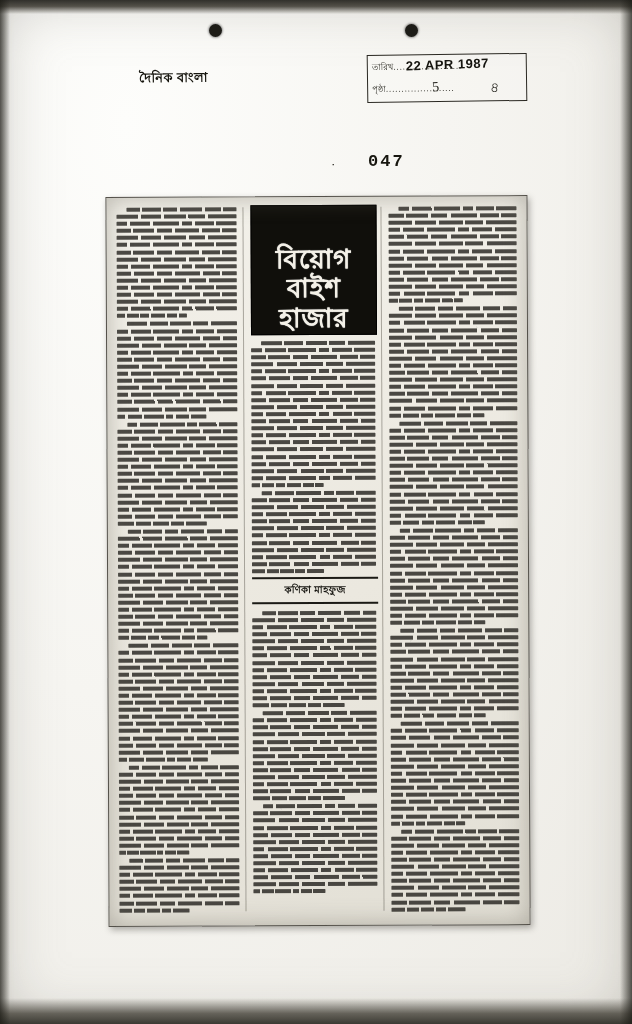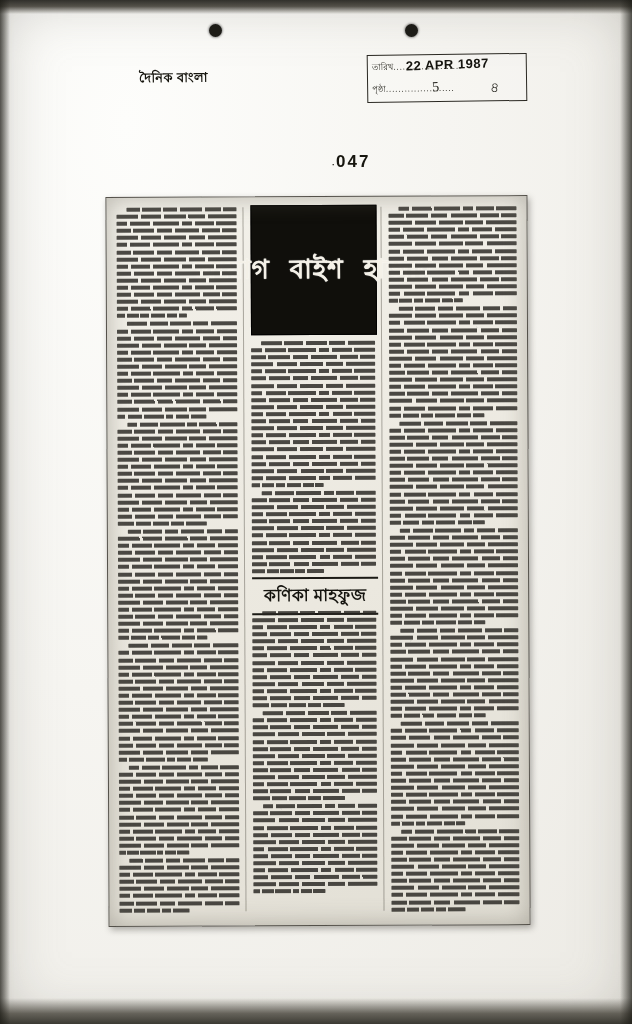--- a/index.html
+++ b/index.html
@@ -123,22 +123,22 @@
     left: 122px; top: 22px;
     font-family: "Liberation Serif", serif;
     font-size: 14px;
     color: #1d1c16;
     transform: rotate(10deg);
   }
 
   
   #clip-serial {
     position: absolute;
-    left: 336px; top: 152px;
-    font-family: Liberation Sans, sans-serif;
+    left: 368px; top: 152px;
+    font-family: Liberation Mono, monospace;
     font-weight: bold;
     font-size: 17px;
     letter-spacing: 2px;
     color: #17160f;
   }
   #clip-serial-dot {
     position: absolute;
     left: 330px; top: 157px;
     font-size: 12px;
     color: #2a2822;
@@ -184,23 +184,24 @@
 
   
   #headline {
     position: absolute;
     left: 144px; top: 8px;
     width: 126px; height: 130px;
     background: #100f0b;
     color: #f2efe6;
     border: 1px solid #000;
     display: flex;
-    justify-content: center;
+    flex-direction: column;
+    justify-content: flex-end;
     align-items: center;
-    gap: 20px;
+    gap: 2px;
     padding: 2px 0;
     box-sizing: border-box;
   }
   #headline .hl-line {
     font-family: "Liberation Serif", serif;
     font-weight: bold;
     font-size: 26px;
     line-height: 1.05;
     letter-spacing: 1px;
     text-align: center;
@@ -213,21 +214,21 @@
     position: absolute;
     left: 144px; top: 380px;
     width: 126px;
   }
   #byline-rule-top {
     height: 2px; background: #1b1a15; margin-bottom: 3px;
   }
   #byline {
     font-family: "Liberation Serif", serif;
     font-weight: bold;
-    font-size: 17px;
+    font-size: 10px;
     text-align: center;
     color: #15140f;
     letter-spacing: .4px;
   }
   #byline-rule-bot {
     height: 1.6px; background: #1b1a15; margin-top: 3px;
   }
 
   
   .para {

